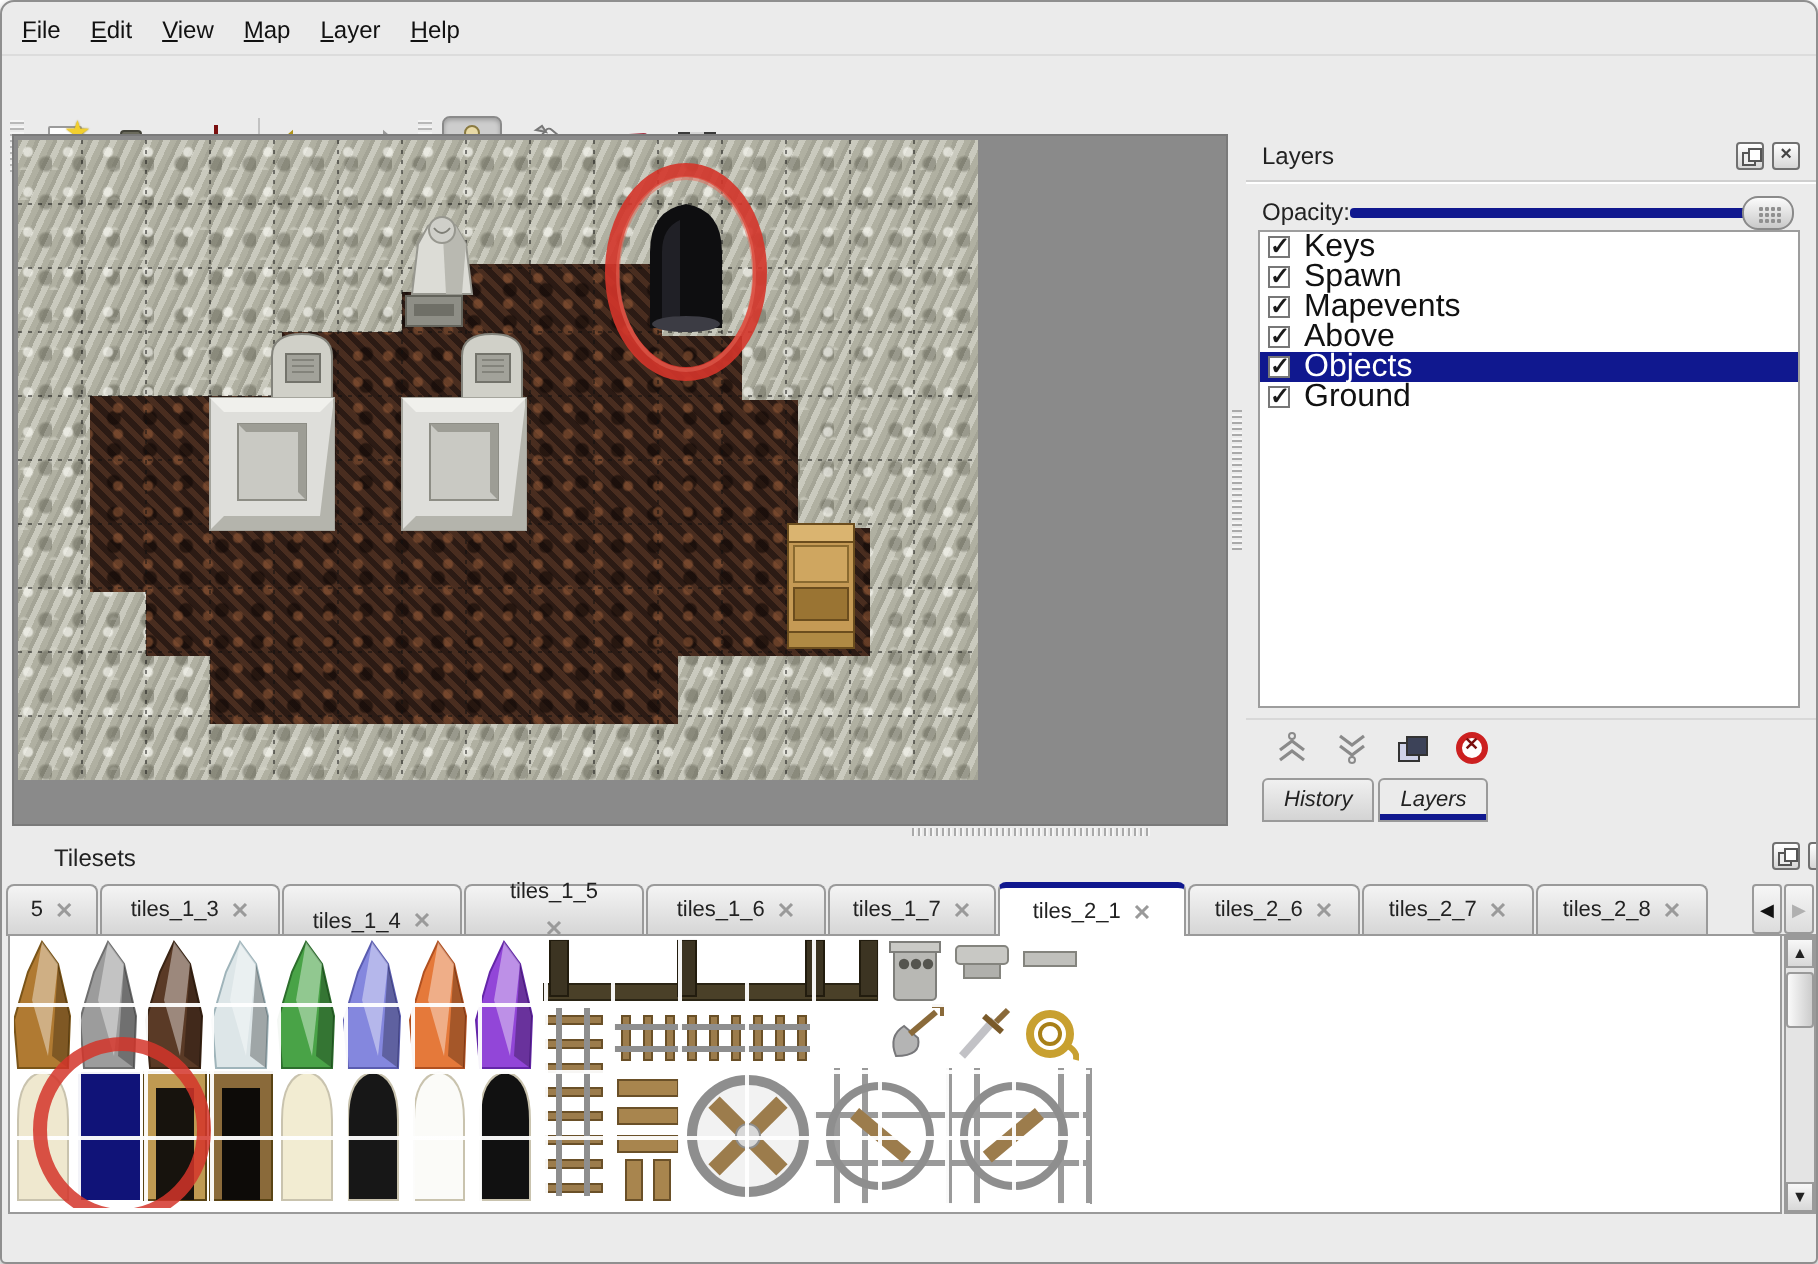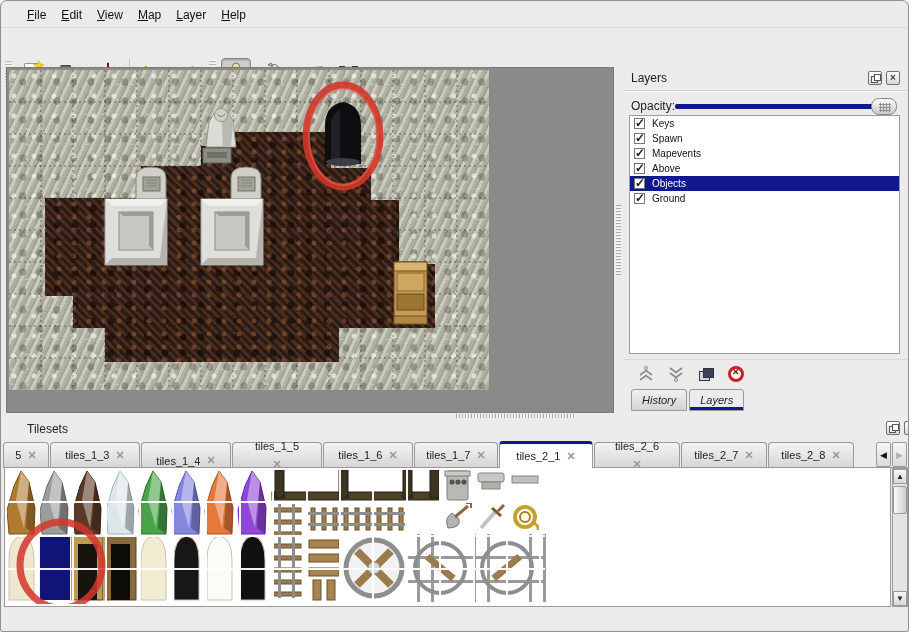--- a/index.html
+++ b/index.html
@@ -3,21 +3,21 @@
 <meta charset="utf-8">
 <style>
   * { margin:0; padding:0; box-sizing:border-box; }
   html,body { width:909px; height:632px; background:#fff; font-family:"Liberation Sans", sans-serif; }
   .window {
     position:absolute; left:0; top:0; width:909px; height:632px;
     background:#ebebeb; border:1px solid #8f8f8f; border-radius:7px 7px 3px 3px;
     overflow:hidden; box-shadow:0 2px 5px rgba(0,0,0,.35);
   }
   
-  .menubar { position:absolute; left:20px; top:3px; height:22px; display:flex; align-items:center; }
+  .menubar { position:absolute; left:4px; top:3px; height:22px; display:flex; align-items:center; }
   .menu-item { font-size:12px; color:#111; padding:3px 9px 3px 6px; cursor:default; }
   .menu-item::first-letter { text-decoration:underline; }
   
   .toolbar { position:absolute; left:0; top:26px; width:909px; height:38px; border-top:1px solid #dcdcdc; }
   .gripper { position:absolute; top:32px; width:7px; height:26px;
     background:repeating-linear-gradient(0deg,#b8b8b8 0 1px, #f4f4f4 1px 2px, transparent 2px 3px); }
   .tsep { position:absolute; top:31px; width:1px; height:28px; background:#c2c2c2; }
   .tbtn { position:absolute; top:30px; width:30px; height:30px; border-radius:4px;
     display:flex; align-items:center; justify-content:center; }
   .tbtn.selected { background:#cdcdcd; border:1px solid #8a8a8a; box-shadow:inset 0 1px 2px rgba(0,0,0,.25); }
@@ -72,21 +72,21 @@
   .slider { position:absolute; left:52px; top:7px; width:204px; height:5px; border-radius:2px; }
   .slider-handle { position:absolute; left:196px; top:-6px; width:26px; height:17px; border:1px solid #8a8a8a; border-radius:8px;
     background:linear-gradient(#fbfbfb,#c9c9c9); }
   .slider-handle .dots { position:absolute; left:7px; top:4px; width:12px; height:9px;
     background-image:radial-gradient(#909090 1px, transparent 1.2px); background-size:3px 3px; }
   .layer-list { position:absolute; left:6px; top:48px; width:271px; height:239px; background:#fff; border:1px solid #9d9d9d; overflow:hidden; }
   .layer-row { position:relative; height:15px; display:flex; align-items:center; }
   .layer-row .cb { width:11px; height:11px; margin-left:4px; border:1px solid #777; background:#fff; position:relative; flex:none; }
   .layer-row .check { display:none; position:absolute; left:0px; top:-3px; font-size:12px; font-weight:bold; color:#1a1a1a; }
   .layer-row.checked .check { display:block; }
-  .layer-label { font-size:10px; color:#111; margin-left:7px; white-space:nowrap; }
+  .layer-label { font-size:16px; color:#111; margin-left:7px; white-space:nowrap; }
   .layer-row.selected { background:var(--accent); }
   .layer-row.selected .layer-label { color:#fff; }
   .layer-btns { position:absolute; left:0; top:292px; width:100%; height:26px; border-top:1px solid #d8d8d8; }
   .lbtn { position:absolute; top:3px; width:22px; height:22px; display:flex; align-items:center; justify-content:center; }
   .del-ico { width:16px; height:16px; border-radius:50%; border:3px solid #cc2020; position:relative; background:#fff; }
   .del-ico::before { content:"✕"; position:absolute; left:1px; top:-2px; font-size:9px; font-weight:bold; color:#7a1010; }
   .dup-ico { position:relative; width:14px; height:12px; }
   .dup-ico::before { content:""; position:absolute; left:0; top:3px; width:9px; height:8px; border:1px solid #333; background:#cfd2e8; }
   .dup-ico::after { content:""; position:absolute; left:4px; top:0; width:9px; height:8px; border:1px solid #333; background:#3c4258; }
   .panel-tabs { position:absolute; left:8px; top:322px; height:24px; display:flex;font-style:italic; }
@@ -402,21 +402,21 @@
           <span class="tab-x">✕</span>
         </div>
       <div class="ts-tab" style="width:84px;">
           <span>tiles_1_7</span>
           <span class="tab-x">✕</span>
         </div>
       <div class="ts-tab active" style="width:94px;">
           <span>tiles_2_1</span>
           <span class="tab-x">✕</span>
         </div>
-      <div class="ts-tab" style="width:86px;flex-direction:column;">
+      <div class="ts-tab" style="width:86px;">
           <span>tiles_2_6</span>
           <span class="tab-x">✕</span>
         </div>
       <div class="ts-tab" style="width:86px;">
           <span>tiles_2_7</span>
           <span class="tab-x">✕</span>
         </div>
       <div class="ts-tab" style="width:86px;">
           <span>tiles_2_8</span>
           <span class="tab-x">✕</span>

